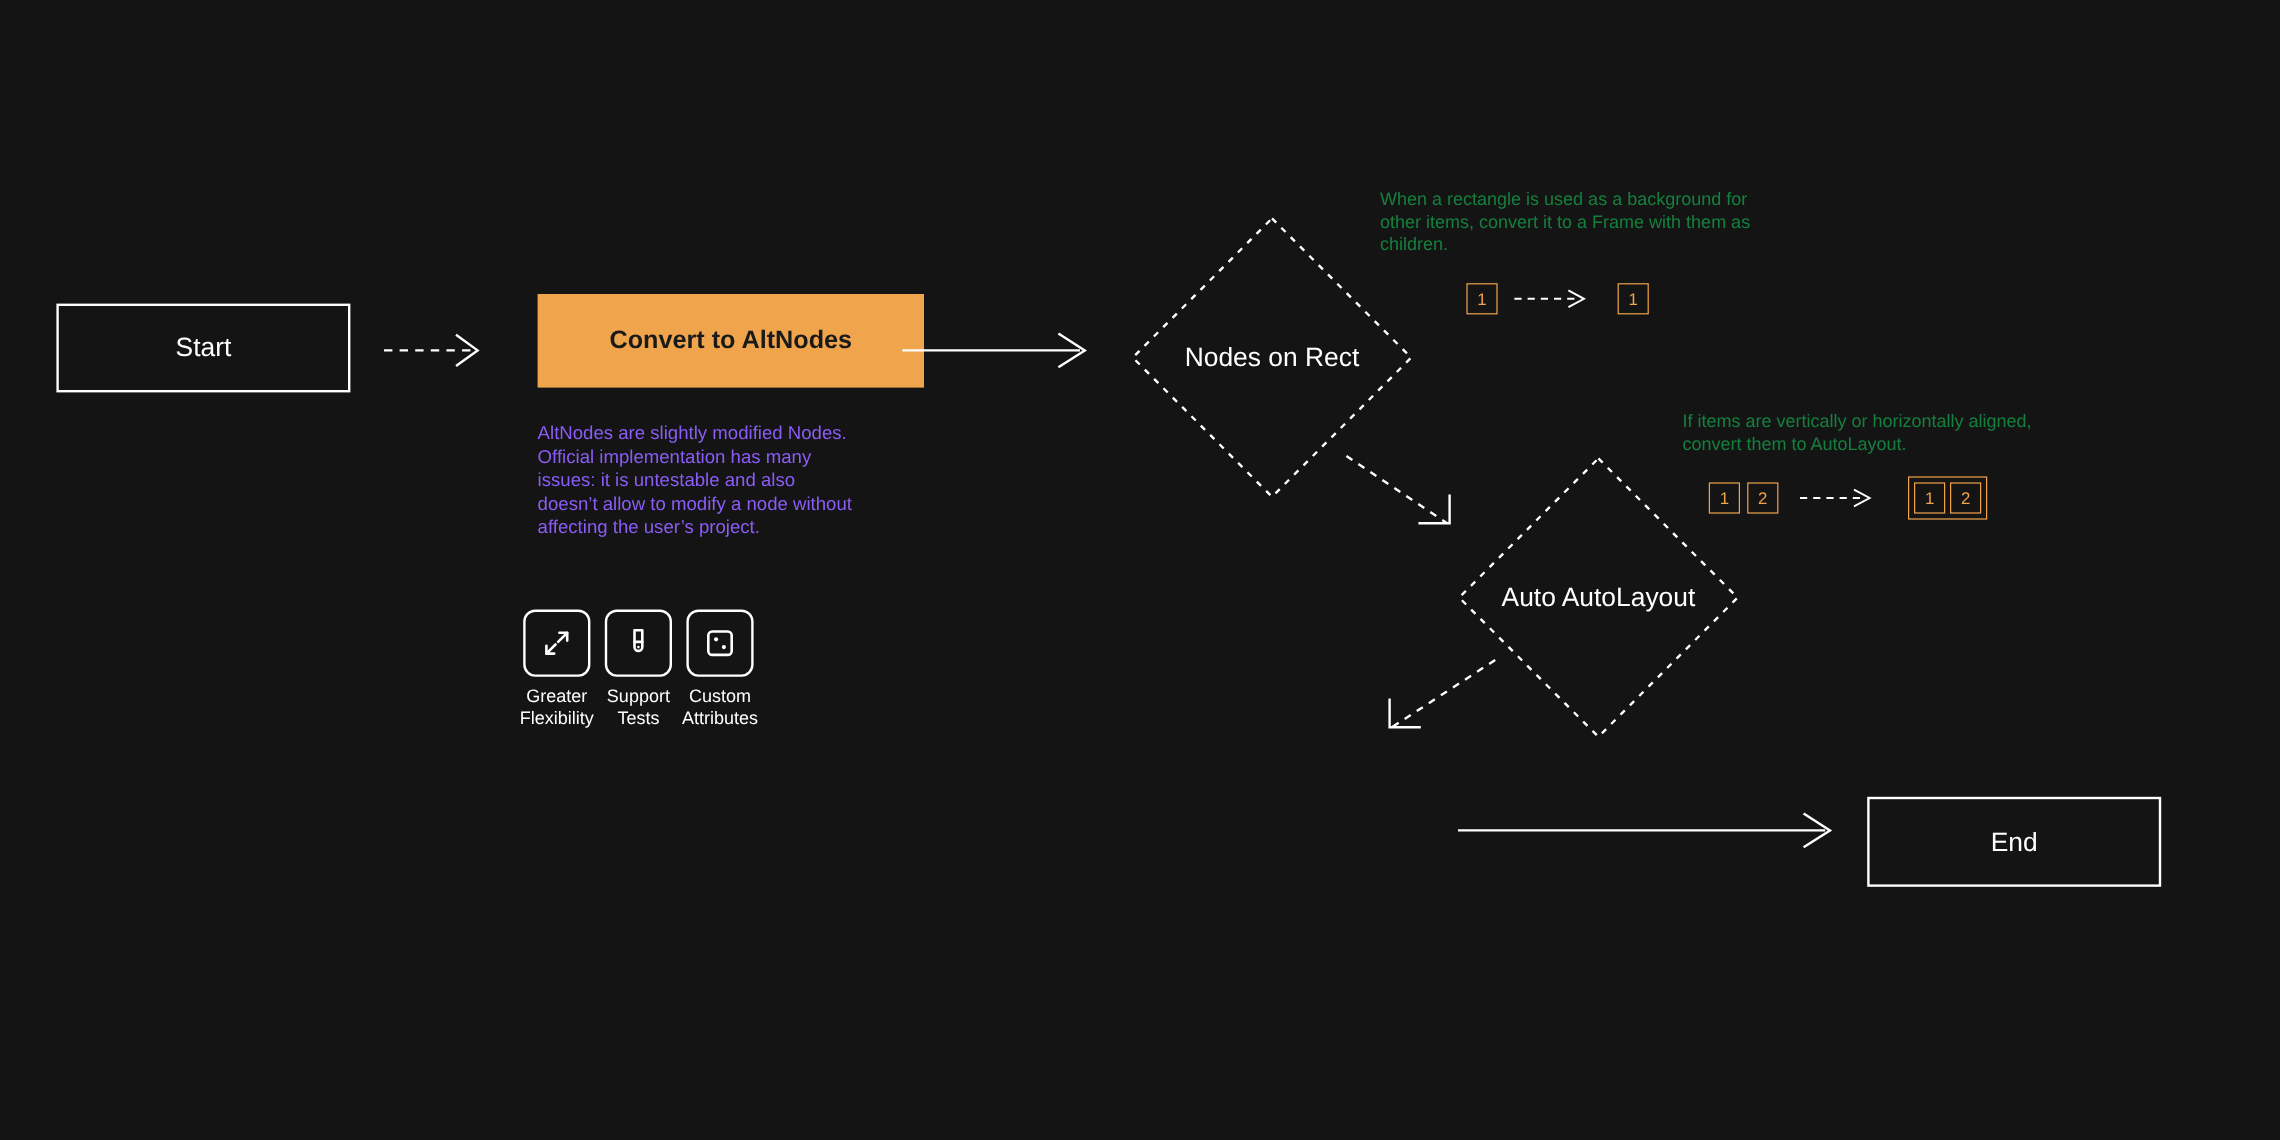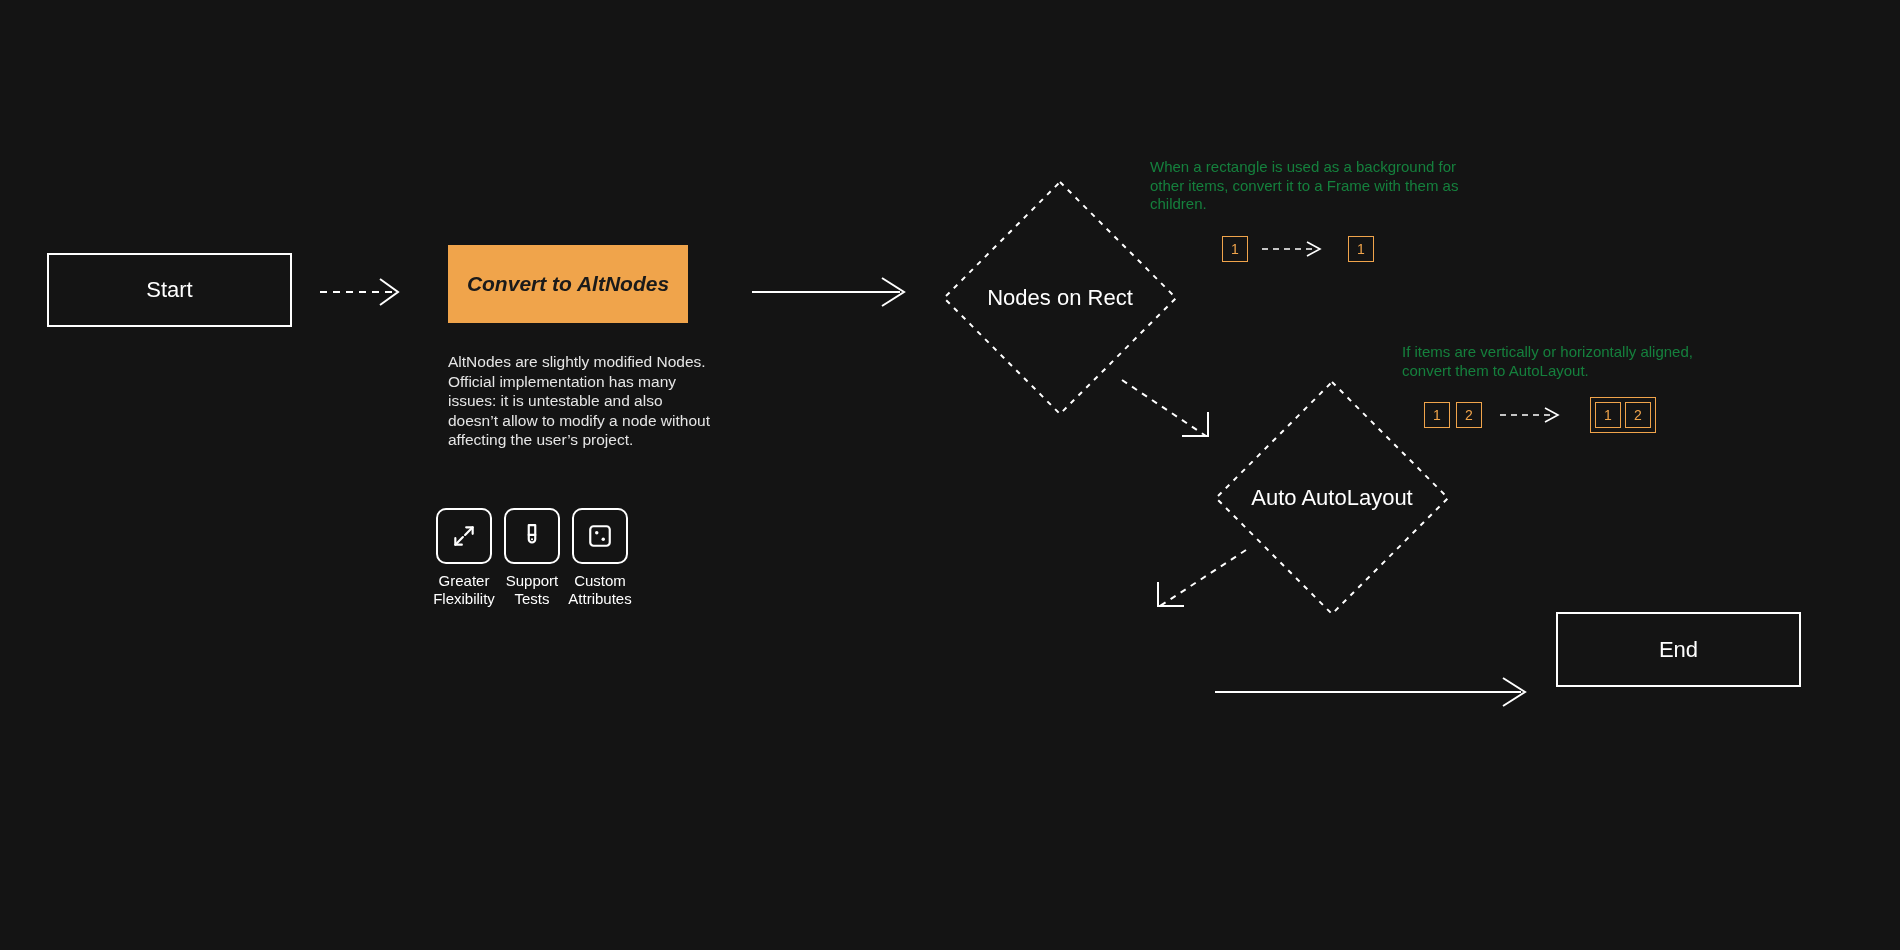--- a/index.html
+++ b/index.html
@@ -136,40 +136,40 @@
     line-height: 1.22;
     text-align: center;
     color: #ffffff;
     white-space: pre-line;
   }
   
   #altnodes-desc {
     position: absolute;
     font-size: 15.5px;
     line-height: 1.26;
-    color: #e5e5e5;
+    color: #8b5cf6;
   }
   svg { display: block; overflow: visible; }
 </style>
 </head>
 <body>
 
 <div class="stage">
 
 
   <div class="box outline" style="left:47px; top:253px; width:245px; height:74px;">
     <span>Start</span>
   </div>
 
   <svg style="position:absolute; left:320px; top:272px; width:100px; height:40px;">
     <line x1="0" y1="20" x2="72" y2="20" stroke="#ffffff" stroke-width="2" stroke-dasharray="7,6"></line>
     <polyline points="60,7 78,20 60,33" fill="none" stroke="#ffffff" stroke-width="2"></polyline>
   </svg>
 
-  <div class="box filled" style="left:448px; top:245px; width:240px; height:78px;font-style:italic;">
+  <div class="box filled" style="left:448px; top:245px; width:322px; height:78px;">
     <span>Convert to AltNodes</span>
   </div>
 
   <div id="altnodes-desc" style="left:448px; top:352px; width:268px;">AltNodes are slightly modified Nodes. Official implementation has many issues: it is untestable and also doesn’t allow to modify a node without affecting the user’s project.</div>
 
   <div class="feature-row" style="left:436px; top:508px;">
 
     <div class="feature">
       <div class="ic">
         <svg width="26" height="26" viewBox="0 0 24 24" fill="none" stroke="#ffffff" stroke-width="2" stroke-linecap="round" stroke-linejoin="round">
@@ -264,17 +264,17 @@
     <polyline points="44,58 18,58 18,34" fill="none" stroke="#ffffff" stroke-width="2"></polyline>
   </svg>
 
 
 
   <svg style="position:absolute; left:1215px; top:672px; width:320px; height:40px;">
     <line x1="0" y1="20" x2="306" y2="20" stroke="#ffffff" stroke-width="2"></line>
     <polyline points="288,6 310,20 288,34" fill="none" stroke="#ffffff" stroke-width="2"></polyline>
   </svg>
 
-  <div class="box outline" style="left:1556px; top:612px; width:245px; height:75px;">
+  <div class="box outline" style="left:1556px; top:664px; width:245px; height:75px;">
     <span>End</span>
   </div>
 
 </div>
 
 </body></html>

